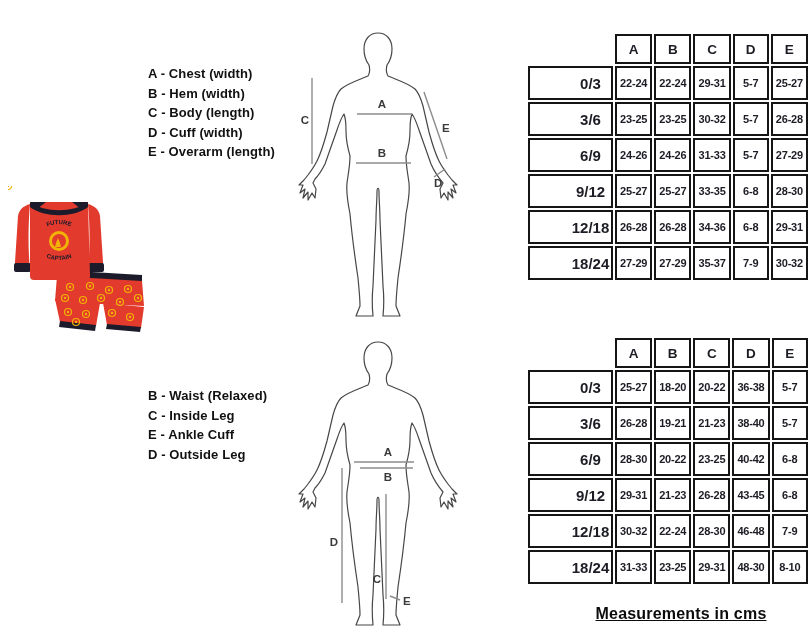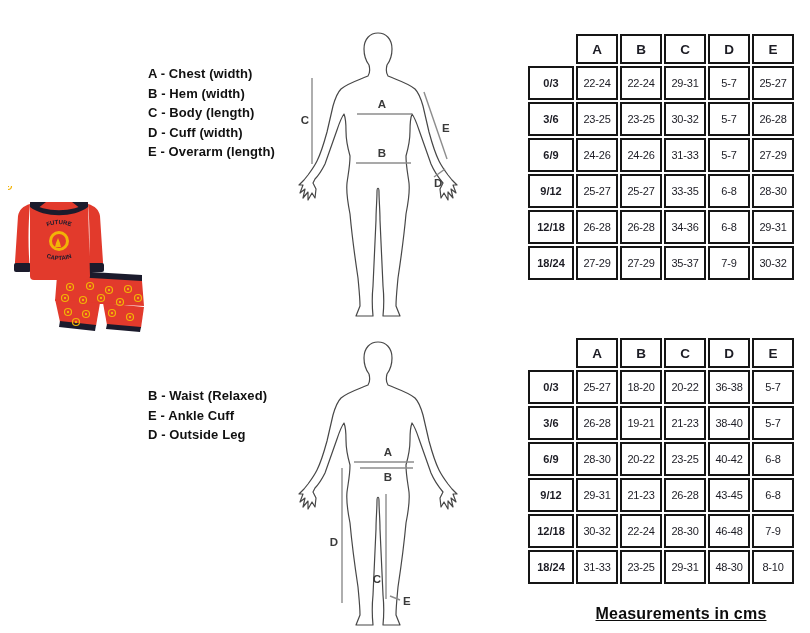--- a/index.html
+++ b/index.html
@@ -16,22 +16,22 @@
   
   .size-table {
     position:absolute; border-collapse:separate; border-spacing:2px; table-layout:fixed;
   }
   .size-table th, .size-table td {
     border:2px solid var(--table-border,#151515); background:#fff;
     text-align:center; vertical-align:middle; color:#1c1c24; padding:0;
   }
   .size-table th.corner { border:none; background:transparent; }
   .size-table th.col   { width:38px; height:26px; font-size:13.5px; font-weight:700; }
-  .size-table th.rowlab{ width:42px; font-size:11px; font-weight:700; }
-  .size-table td { width:38px; height:30px; font-size:11px; font-weight:400; letter-spacing:-0.2px; }
+  .size-table th.rowlab{ width:42px; font-size:15px; font-weight:700;padding-left:40px; }
+  .size-table td { width:38px; height:30px; font-size:11px; font-weight:700; letter-spacing:-0.2px; }
   
   .figure { position:absolute; }
   .body-outline { fill:#ffffff; stroke:#474747; stroke-width:1.2; stroke-linejoin:round; }
   .mline { stroke:var(--diagram-line,#8c8c8c); stroke-width:1.4; fill:none; }
   .mlabel { font-family:"Liberation Sans",sans-serif; font-size:11.5px; font-weight:700; fill:#3a3a3a; }
   
   .product { position:absolute; }
   .fill-red  { fill:var(--shirt-red,#e23a2c); }
   .fill-navy { fill:var(--trim-navy,#1b1b2c); }
   .fill-gold { fill:var(--crest-gold,#f2b307); }
@@ -105,20 +105,21 @@
 
   <ul class="legend" style="left:148px;top:64px">
       <li>A - Chest (width)</li>
       <li>B - Hem (width)</li>
       <li>C - Body (length)</li>
       <li>D - Cuff (width)</li>
       <li>E - Overarm (length)</li>
     </ul>
   <ul class="legend" style="left:148px;top:386px">
       <li>B - Waist (Relaxed)</li>
+      <li>C - Inside Leg</li>
       <li>E - Ankle Cuff</li>
       <li>D - Outside Leg</li>
     </ul>
 
   <svg class="figure" style="left:298px;top:28px" width="160" height="290" viewBox="0 0 160 290">
     <path class="body-outline" d="M80,5
       C88,5 94,11 94,21 C94,28 92,33 89,37 C88,41 88,45 90,48
       C99,52 110,55 117,61 C121,65 123,71 125,78 L131,104
       C134,115 137,125 141,133 C144,139 147,143 150,147 L154,152
       L159,157 L155,157 L158,165 L153,161 L155,170 L150,164 L150,172 L146,165 L143,170 L142,161 L145,155

